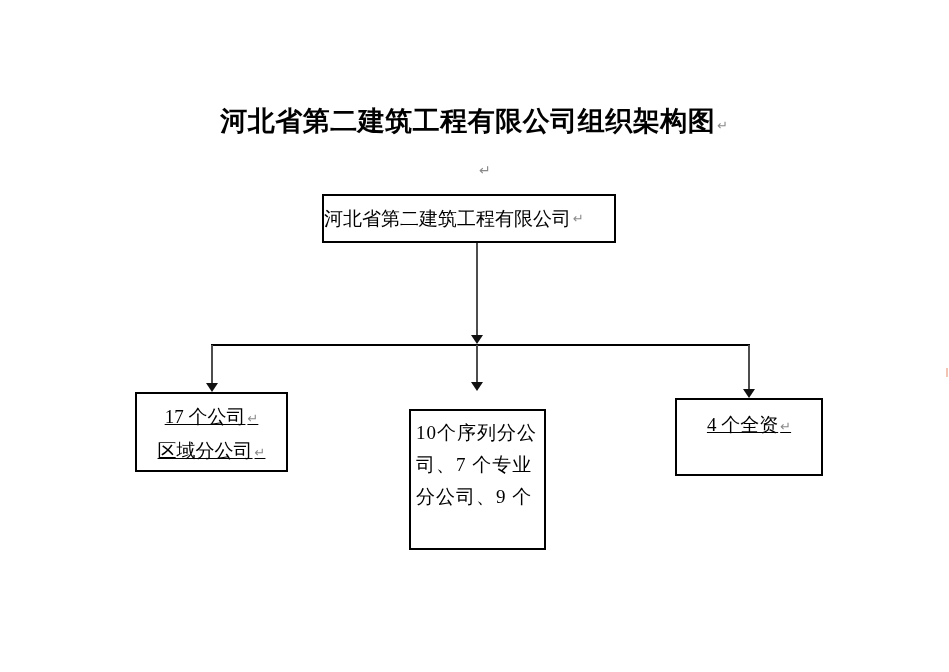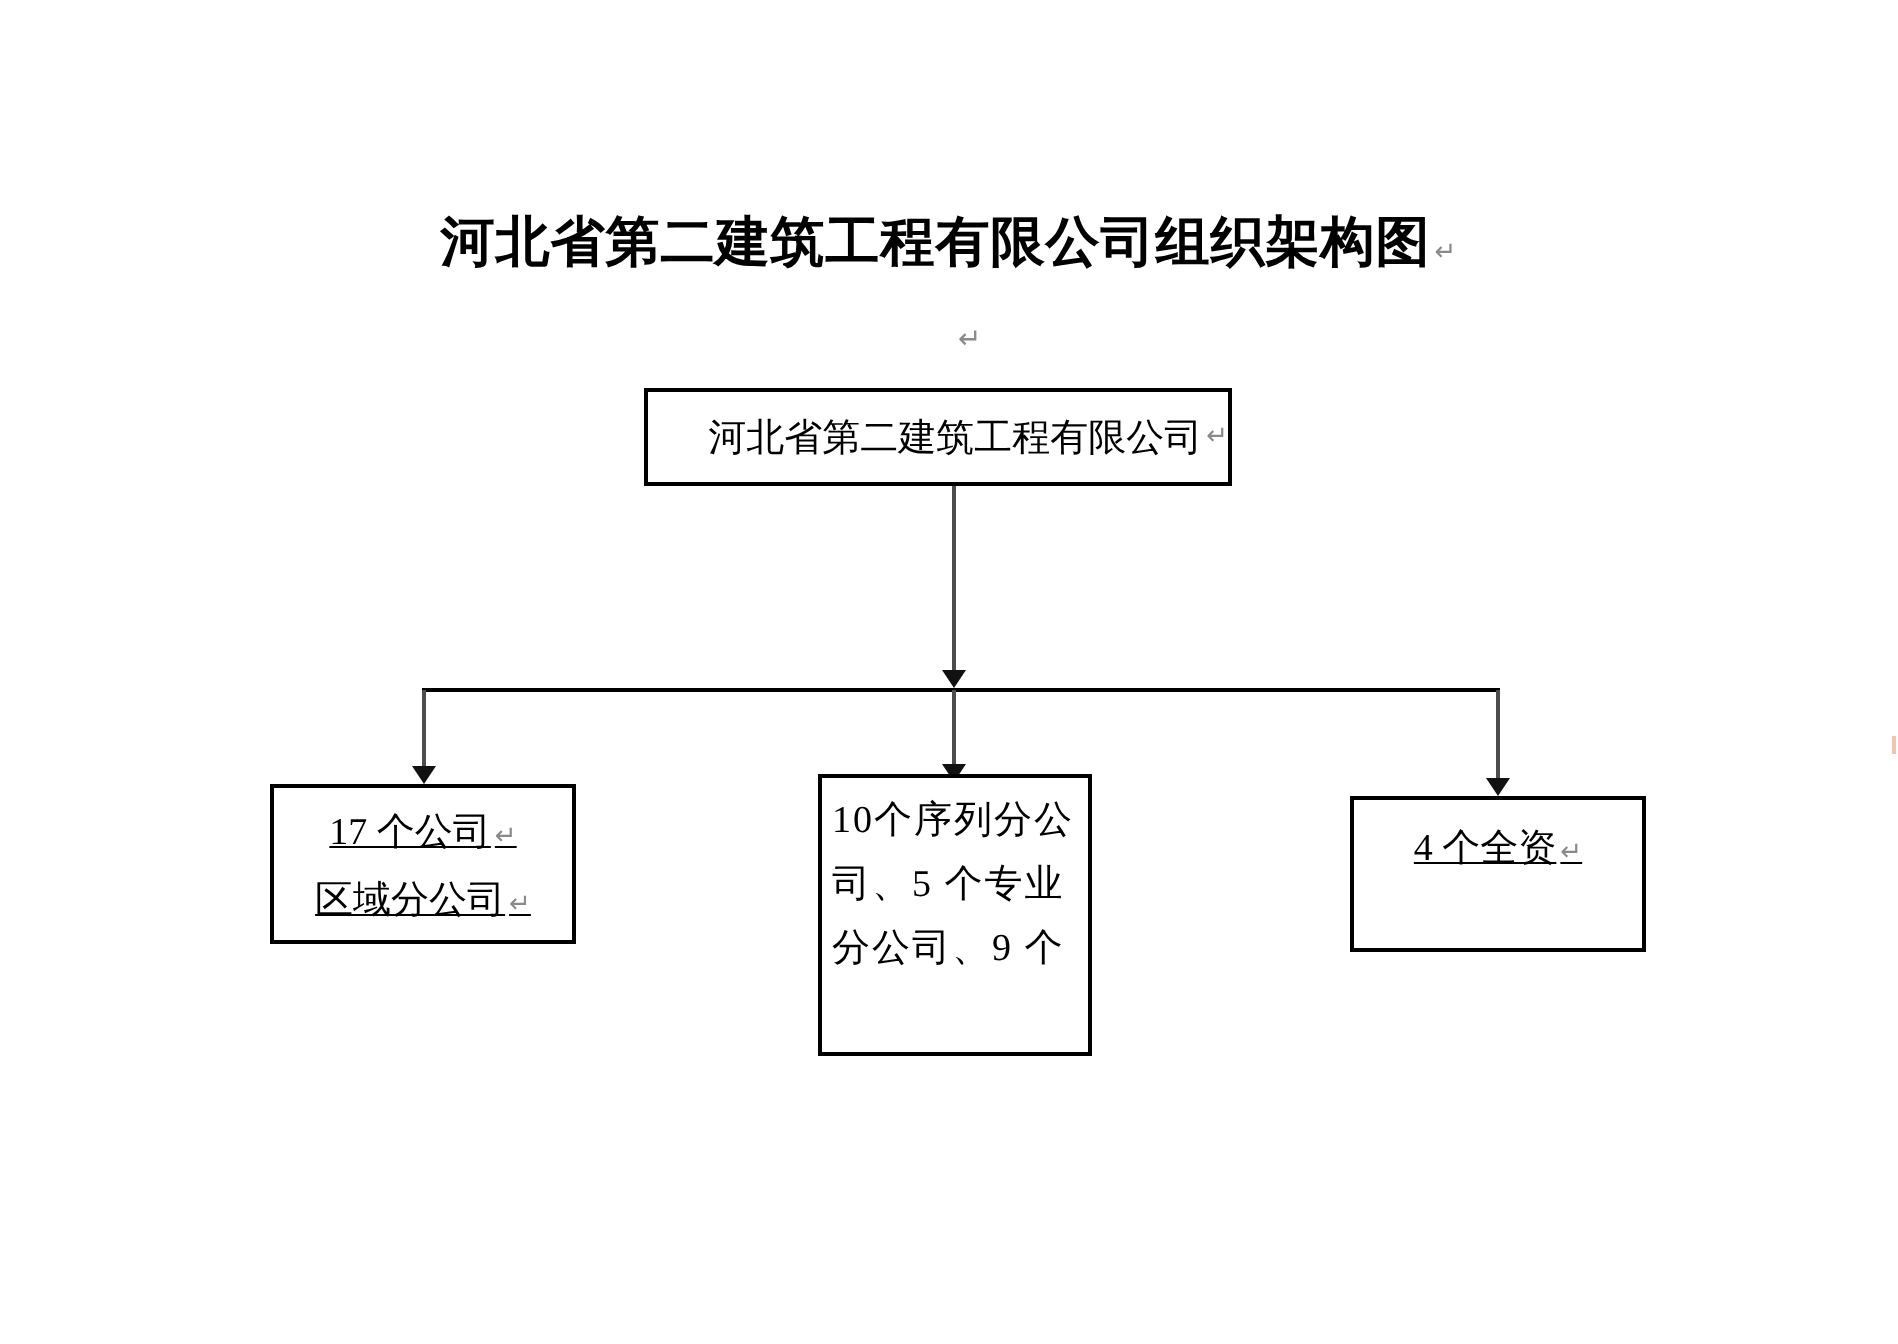--- a/index.html
+++ b/index.html
@@ -35,29 +35,29 @@
   
   .box{
     position:absolute;
     border:2px solid #000;
     background:#fff;
     font-size:19px;
     box-sizing:border-box;
   }
   .root-box{
     left:322px;top:153px;width:294px;height:49px;
-    display:flex;align-items:center;justify-content:flex-end;
+    display:flex;align-items:center;justify-content:flex-start;
     white-space:nowrap;
   }
   .left-box{
     left:135px;top:351px;width:153px;height:80px;
     text-align:center;padding-top:7px;line-height:32px;text-decoration:underline;
   }
   .mid-box{
-    left:409px;top:346px;width:137px;height:141px;
+    left:409px;top:368px;width:137px;height:141px;
     padding:6px 0 0 5px;line-height:32px;letter-spacing:1px;
     text-align:left;
   }
   .right-box{
     left:675px;top:357px;width:148px;height:78px;
     text-align:center;padding-top:9px;line-height:32px;text-decoration:underline;
   }
   
   .vline{position:absolute;width:2px;background:#4d4d4d;}
   .v-top{left:476px;top:202px;height:95px;}
@@ -109,21 +109,21 @@
   <div class="vline v-right"></div>
   <div class="arrowhead a-right"></div>
 
   <div class="box left-box">
     <div><span>17 个公司</span><span class="pmark">↵</span></div>
     <div><span>区域分公司</span><span class="pmark">↵</span></div>
   </div>
 
   <div class="box mid-box">
     <div><span>10个序列分公</span></div>
-    <div><span>司、5 个专业</span></div>
+    <div><span>司、7 个专业</span></div>
     <div><span>分公司、9 个</span></div>
   </div>
 
   <div class="box right-box">
     <div><span>4 个全资</span><span class="pmark">↵</span></div>
   </div>
 
   <div class="edge-tick"></div>
 
 </div>

